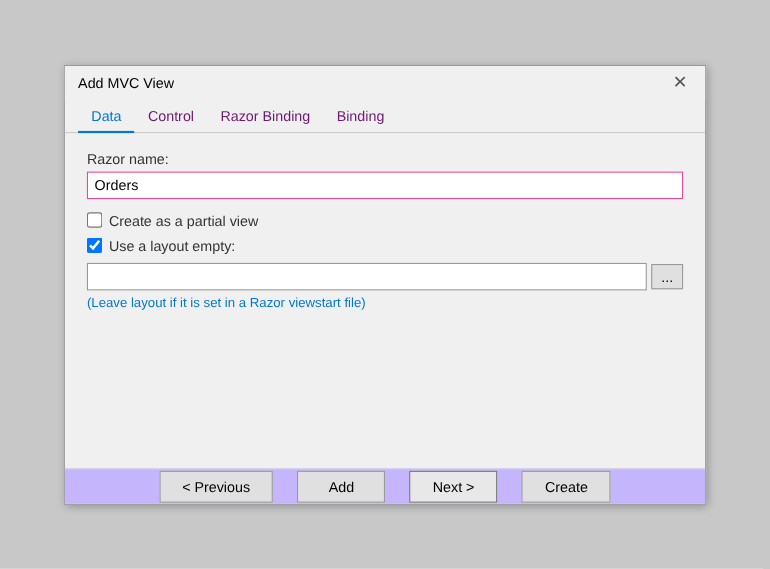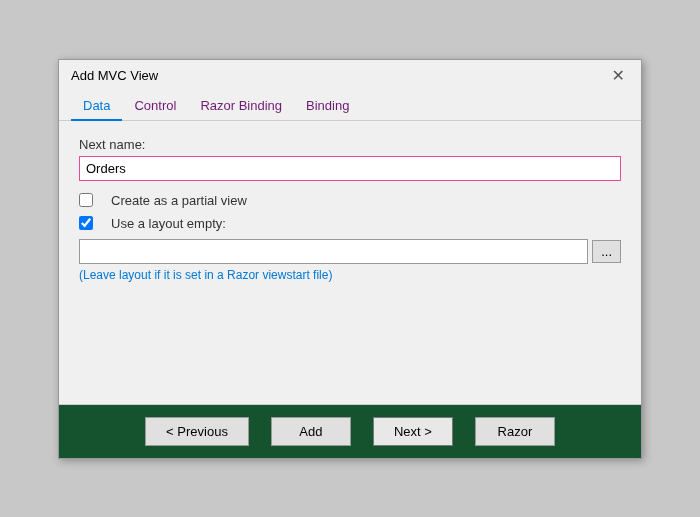--- a/index.html
+++ b/index.html
@@ -98,21 +98,21 @@
       border: 1px solid #ec4899;
       outline: none;
       font-size: 13px;
       font-family: inherit;
       background: #fff;
     }
 
     .checkbox-group {
       display: flex;
       align-items: center;
-      gap: 18px;
+      gap: 6px;
       margin-bottom: 8px;
     }
 
     .checkbox-group input[type="checkbox"] {
       width: 14px;
       height: 14px;
       cursor: pointer;
     }
 
     .checkbox-label {
@@ -147,23 +147,23 @@
       min-width: 28px;
     }
 
     .hint-text {
       font-size: 12px;
       color: #0078d7;
       margin-top: 4px;
     }
 
     .footer {
-      background: #14532d;
+      background: #c4b5fd;
       border-top: 1px solid #ccc;
-      padding: 12px 16px;
+      padding: 1px 16px;
       display: flex;
       justify-content: center;
       gap: 22px;
     }
 
     .footer-btn {
       padding: 6px 20px;
       border: 1px solid #999;
       background: #e0e0e0;
       cursor: pointer;
@@ -190,21 +190,21 @@
   <div class="tabs">
     <button class="tab active">Data</button>
     <button class="tab">Control</button>
     <button class="tab">Razor Binding</button>
     <button class="tab">Binding</button>
   </div>
 
   <div class="content">
 
     <div class="field-group">
-      <label class="field-label">Next name:</label>
+      <label class="field-label">Razor name:</label>
       <input type="text" class="text-input" value="Orders" style="">
     </div>
 
     <div class="checkbox-group">
       <input type="checkbox" id="createPartial" style="">
       <label class="checkbox-label" for="createPartial">Create as a partial view</label>
     </div>
 
     <div class="checkbox-group">
       <input type="checkbox" id="useLayout" checked="" style="">
@@ -217,15 +217,15 @@
     </div>
 
     <div class="hint-text">(Leave layout if it is set in a Razor viewstart file)</div>
 
   </div>
 
   <div class="footer">
     <button class="footer-btn">&lt; Previous</button>
     <button class="footer-btn">Add</button>
     <button class="footer-btn primary">Next &gt;</button>
-    <button class="footer-btn">Razor</button>
+    <button class="footer-btn">Create</button>
   </div>
 </div>
 
 </body></html>

